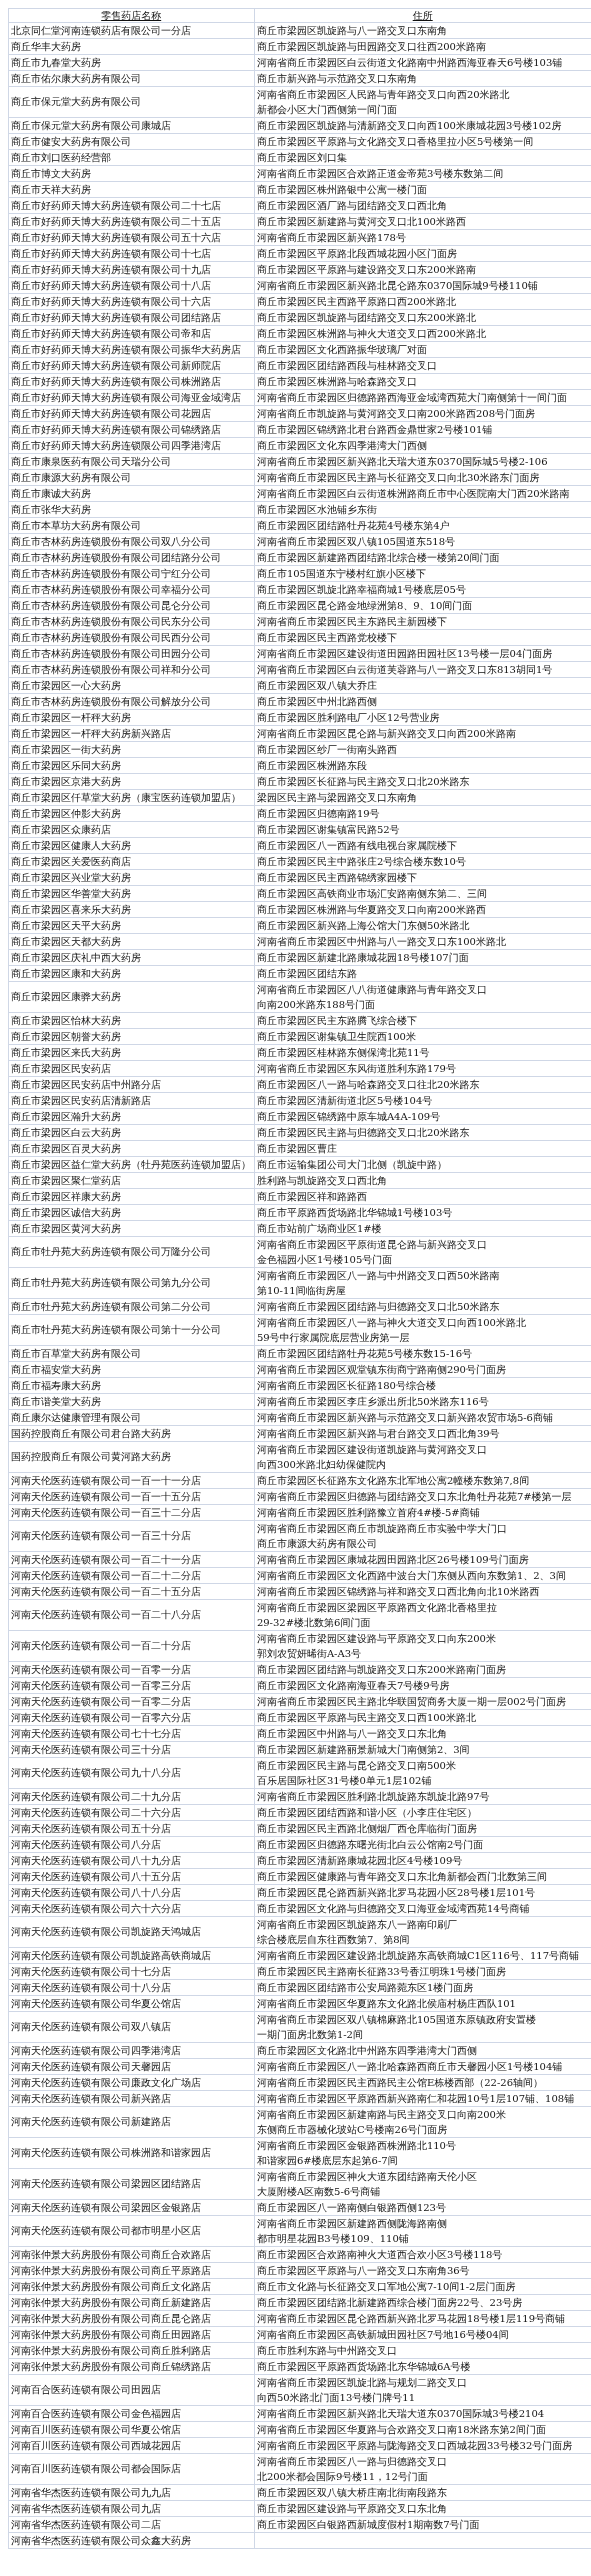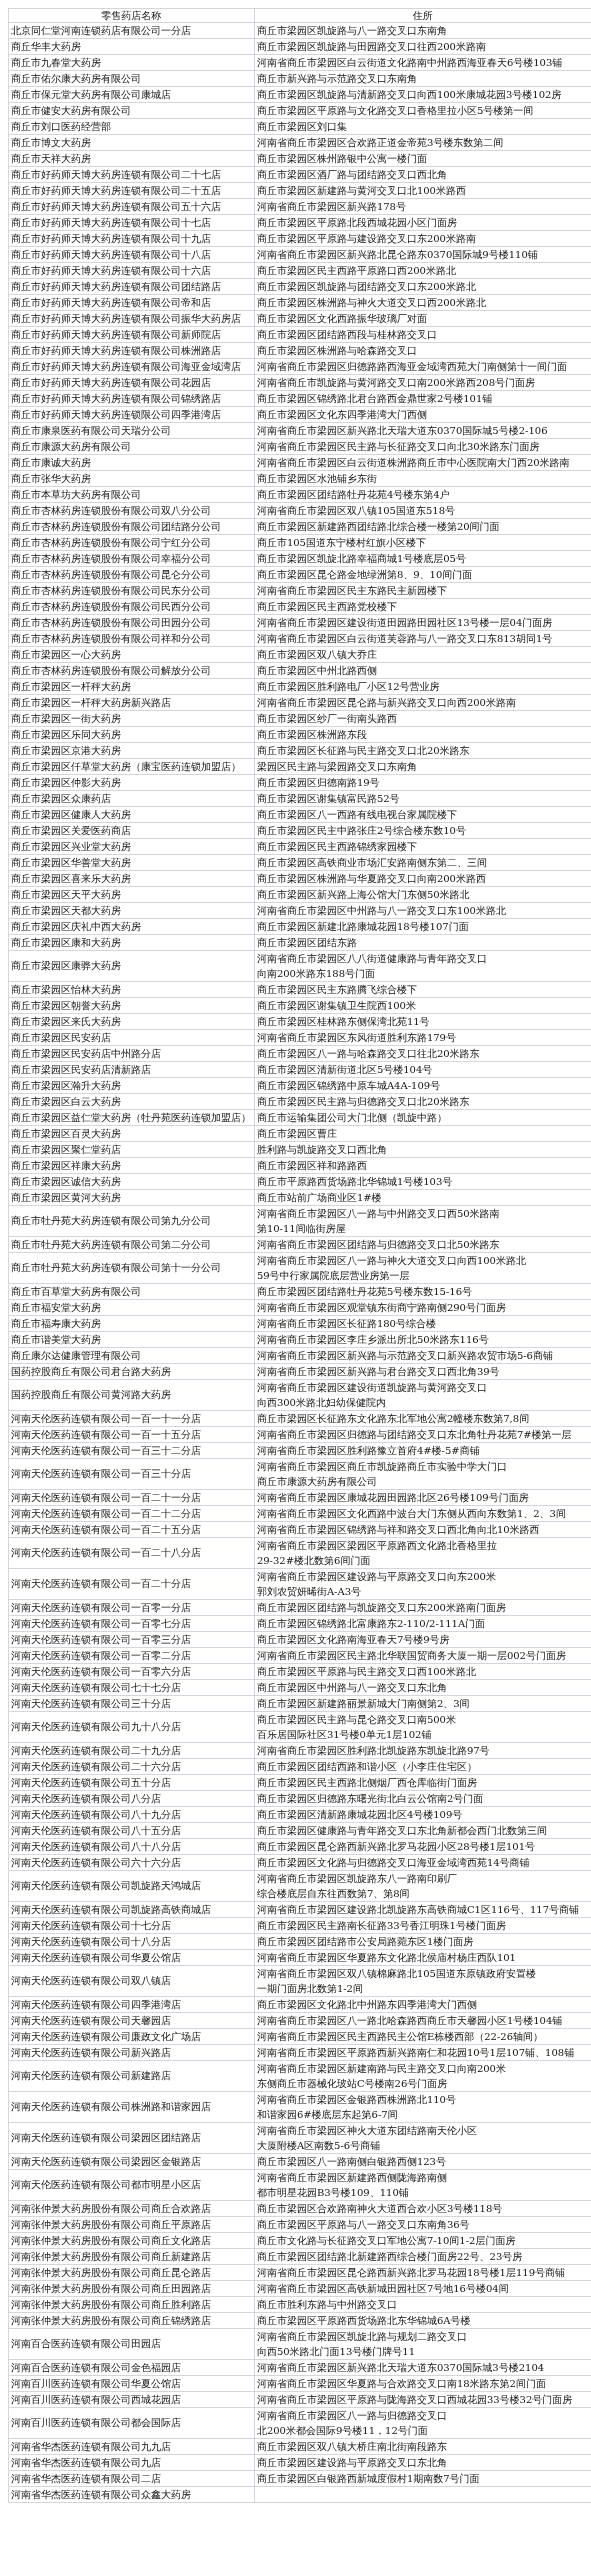--- a/index.html
+++ b/index.html
@@ -18,21 +18,21 @@
   th, td {
     border: 1.1px solid #cfd7e6;
     padding: 0 2.2px;
     vertical-align: middle;
     line-height: 15px;
     white-space: nowrap;
     overflow: hidden;
     text-align: left;
     font-weight: normal;
   }
-  th { text-align: center; height: 13px; line-height: 13px; }
+  th { text-align: center; height: 13px; line-height: 13px; text-decoration: underline; }
   td { height: 14px; }
   td.addr span { display: block; }
 </style>
 </head>
 <body>
 
 <div class="wrap">
   <table>
     <colgroup>
         <col class="c1">
@@ -63,20 +63,27 @@
             <span>河南省商丘市梁园区白云街道文化路南中州路西海亚春天6号楼103铺</span>
           </td>
         </tr>
         <tr>
           <td>商丘市佑尔康大药房有限公司</td>
           <td class="addr">
             <span>商丘市新兴路与示范路交叉口东南角</span>
           </td>
         </tr>
         <tr>
+          <td>商丘市保元堂大药房有限公司</td>
+          <td class="addr">
+            <span>河南省商丘市梁园区人民路与青年路交叉口向西20米路北</span>
+            <span>新都会小区大门西侧第一间门面</span>
+          </td>
+        </tr>
+        <tr>
           <td>商丘市保元堂大药房有限公司康城店</td>
           <td class="addr">
             <span>商丘市梁园区凯旋路与清新路交叉口向西100米康城花园3号楼102房</span>
           </td>
         </tr>
         <tr>
           <td>商丘市健安大药房有限公司</td>
           <td class="addr">
             <span>商丘市梁园区平原路与文化路交叉口香格里拉小区5号楼第一间</span>
           </td>
@@ -442,32 +449,32 @@
             <span>商丘市梁园区锦绣路中原车城A4A-109号</span>
           </td>
         </tr>
         <tr>
           <td>商丘市梁园区白云大药房</td>
           <td class="addr">
             <span>商丘市梁园区民主路与归德路交叉口北20米路东</span>
           </td>
         </tr>
         <tr>
+          <td>商丘市梁园区百灵大药房</td>
+          <td class="addr">
+            <span>商丘市梁园区曹庄</span>
+          </td>
+        </tr>
+        <tr>
           <td>商丘市梁园区益仁堂大药房（牡丹苑医药连锁加盟店）</td>
           <td class="addr">
             <span>商丘市运输集团公司大门北侧（凯旋中路）</span>
           </td>
         </tr>
         <tr>
-          <td>商丘市梁园区百灵大药房</td>
-          <td class="addr">
-            <span>商丘市梁园区曹庄</span>
-          </td>
-        </tr>
-        <tr>
           <td>商丘市梁园区聚仁堂药店</td>
           <td class="addr">
             <span>胜利路与凯旋路交叉口西北角</span>
           </td>
         </tr>
         <tr>
           <td>商丘市梁园区祥康大药房</td>
           <td class="addr">
             <span>商丘市梁园区祥和路路西</span>
           </td>
@@ -475,20 +482,27 @@
         <tr>
           <td>商丘市梁园区诚信大药房</td>
           <td class="addr">
             <span>商丘市平原路西货场路北华锦城1号楼103号</span>
           </td>
         </tr>
         <tr>
           <td>商丘市梁园区黄河大药房</td>
           <td class="addr">
             <span>商丘市站前广场商业区1#楼</span>
+          </td>
+        </tr>
+        <tr>
+          <td>商丘市牡丹苑大药房连锁有限公司万隆分公司</td>
+          <td class="addr">
+            <span>河南省商丘市梁园区平原街道昆仑路与新兴路交叉口</span>
+            <span>金色福园小区1号楼105号门面</span>
           </td>
         </tr>
         <tr>
           <td>商丘市牡丹苑大药房连锁有限公司第九分公司</td>
           <td class="addr">
             <span>河南省商丘市梁园区八一路与中州路交叉口西50米路南</span>
             <span>第10-11间临街房屋</span>
           </td>
         </tr>
         <tr>
@@ -601,26 +615,20 @@
           <td>河南天伦医药连锁有限公司一百二十分店</td>
           <td class="addr">
             <span>河南省商丘市梁园区建设路与平原路交叉口向东200米</span>
             <span>郭刘农贸妍晞街A-A3号</span>
           </td>
         </tr>
         <tr>
           <td>河南天伦医药连锁有限公司一百零一分店</td>
           <td class="addr">
             <span>商丘市梁园区团结路与凯旋路交叉口东200米路南门面房</span>
-          </td>
-        </tr>
-        <tr>
-          <td>河南天伦医药连锁有限公司一百零七分店</td>
-          <td class="addr">
-            <span>商丘市梁园区锦绣路北富康路东2-110/2-111A门面</span>
           </td>
         </tr>
         <tr>
           <td>河南天伦医药连锁有限公司一百零三分店</td>
           <td class="addr">
             <span>商丘市梁园区文化路南海亚春天7号楼9号房</span>
           </td>
         </tr>
         <tr>
           <td>河南天伦医药连锁有限公司一百零二分店</td>

